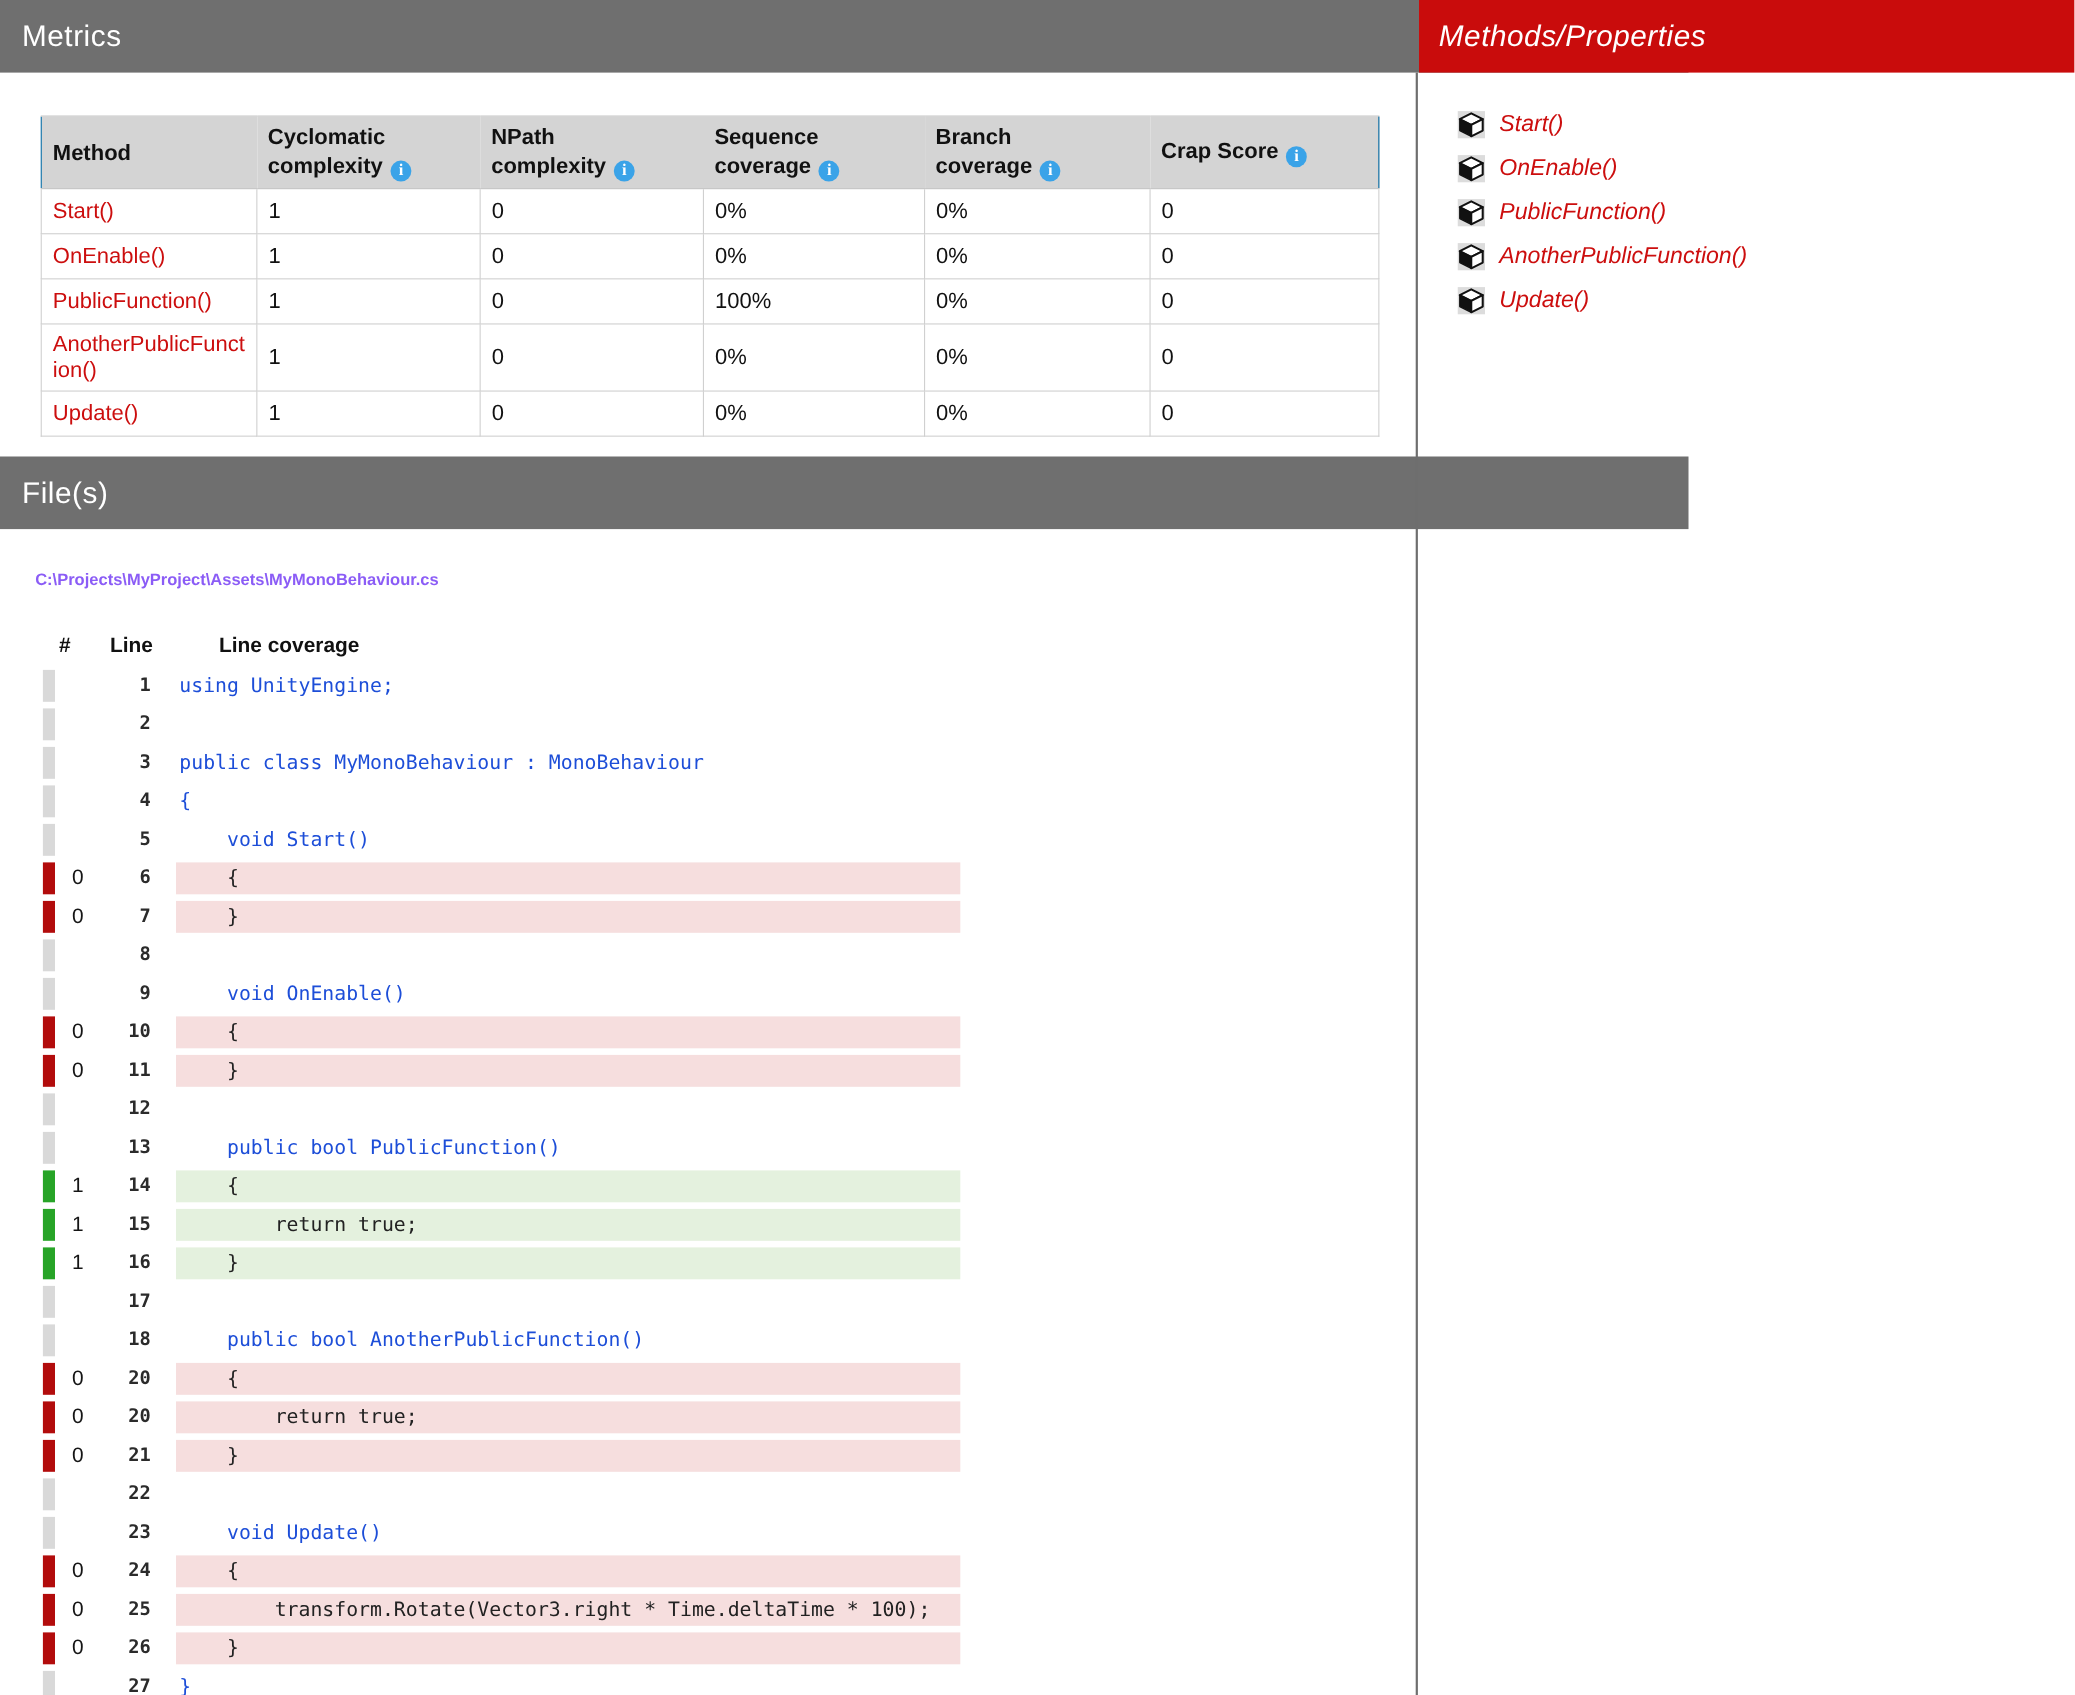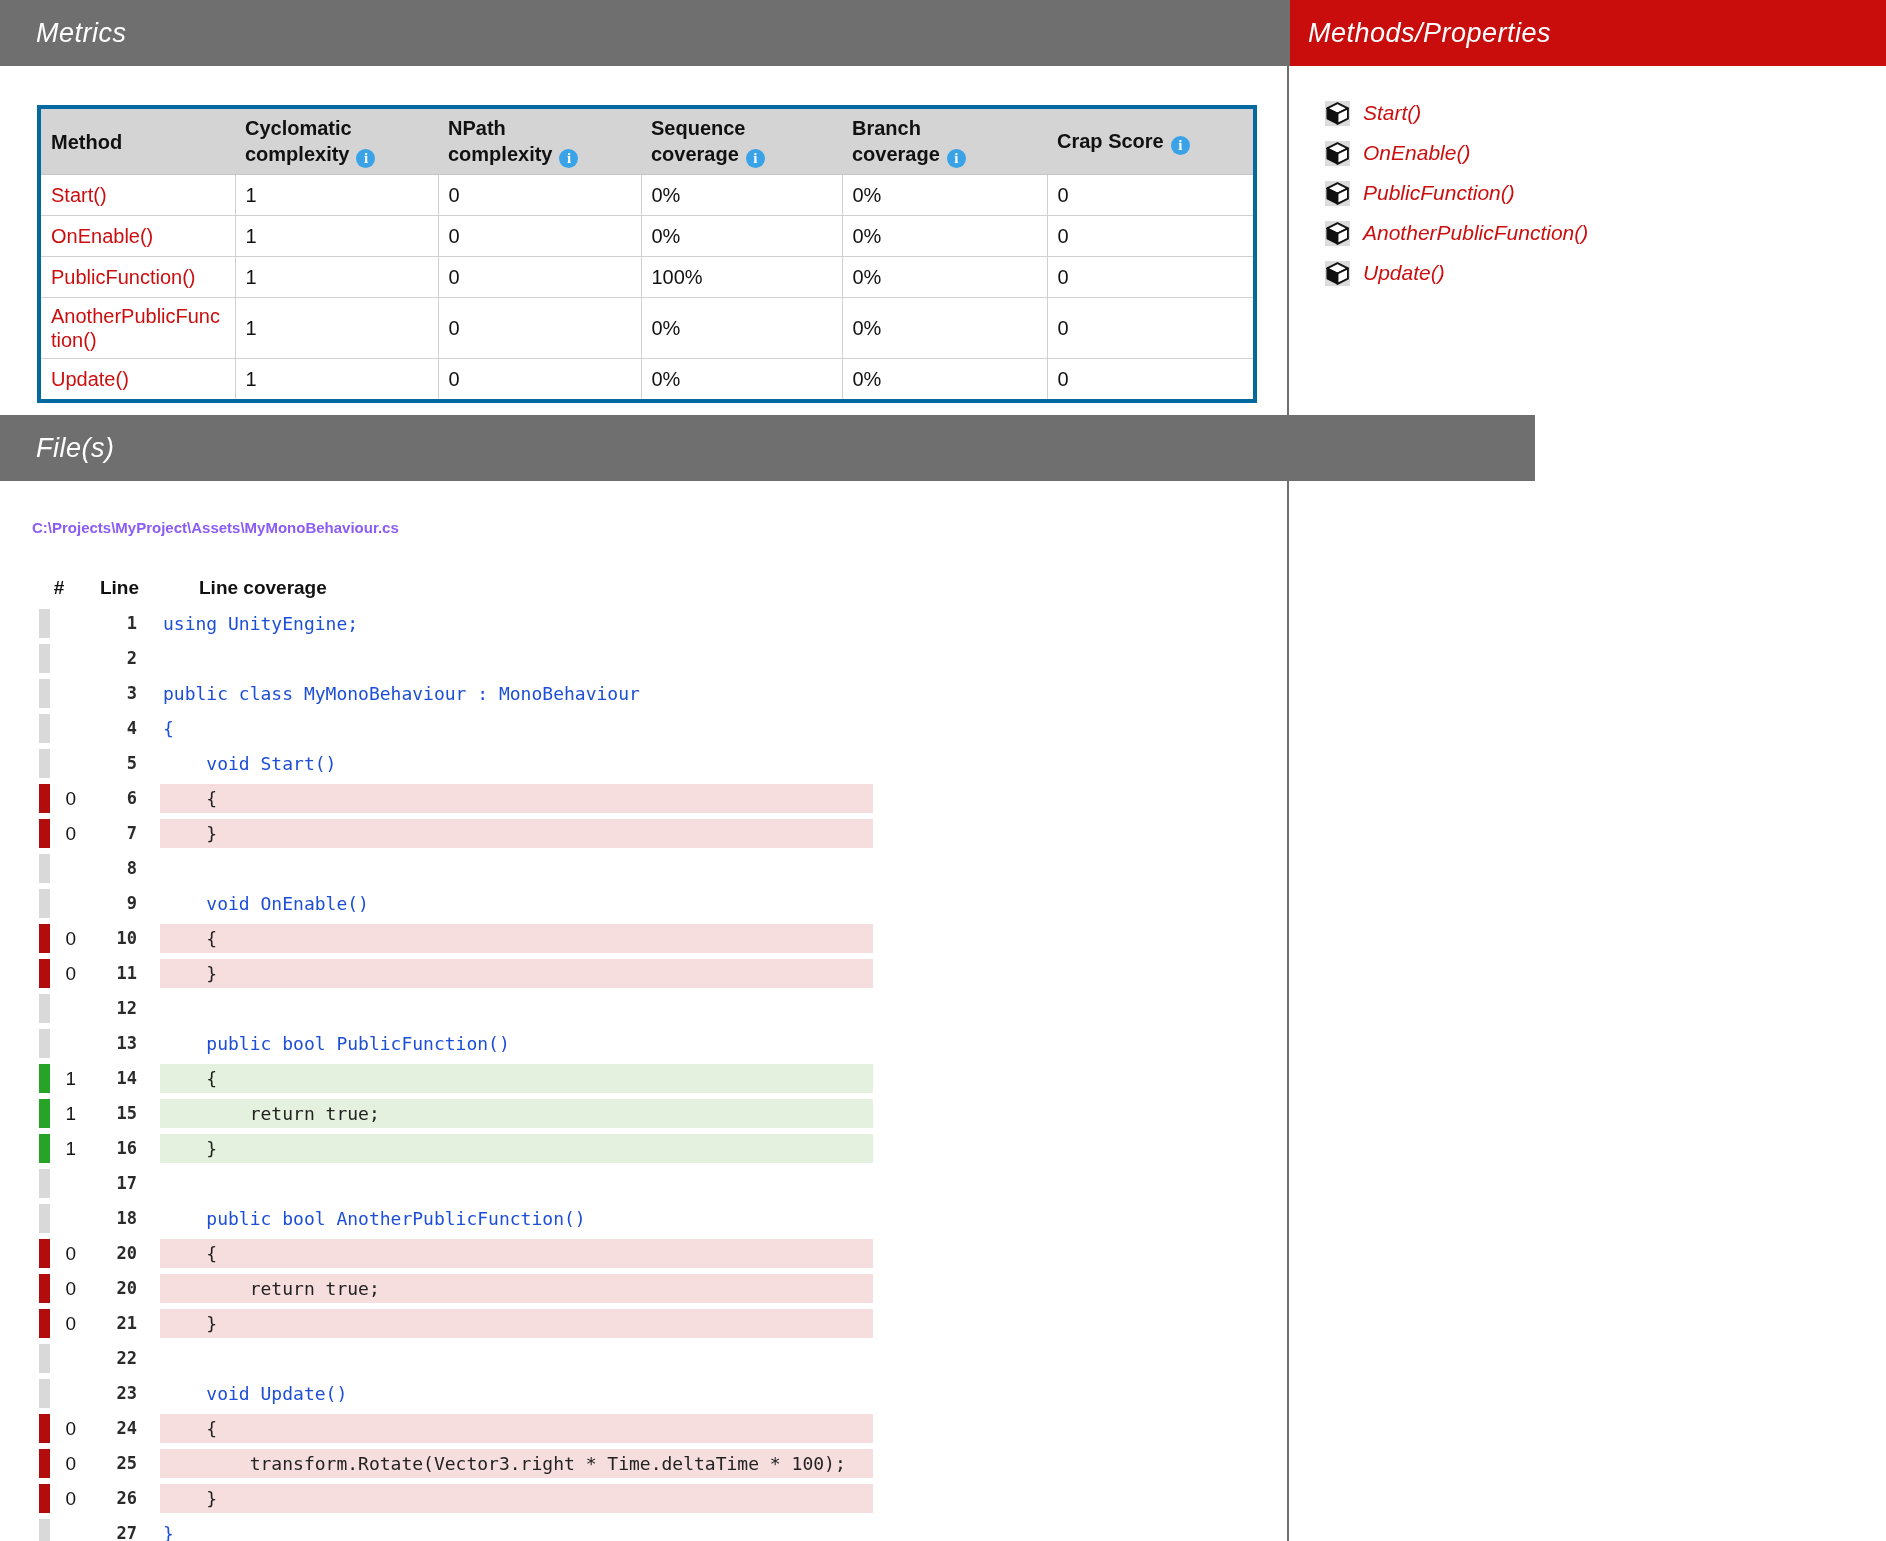--- a/index.html
+++ b/index.html
@@ -6,32 +6,31 @@
   body{
     width:1886px;height:1541px;overflow:hidden;background:#fff;
     font-family:"Liberation Sans",sans-serif;position:relative;
   }
   .page{position:absolute;left:0;top:0;width:1886px;height:1541px;}
 
   
   .section-bar{
     position:absolute;left:0;width:1535px;height:66px;
     background:var(--header-gray,#6f6f6f);color:#fff;
-    font-size:27px;line-height:66px;padding-left:36px;box-sizing:border-box;
+    font-size:27px;line-height:66px;padding-left:20px;box-sizing:border-box;
     letter-spacing:0.5px;
-    font-style:italic;
   }
   .metrics-bar{top:0;}
   .files-bar{top:415px;}
 
   
   table.metrics{
     position:absolute;left:37px;top:105px;width:1216px;
     border-collapse:collapse;table-layout:fixed;
-    border:4px solid #0369a1;
+    border:1px solid #0369a1;
   }
   table.metrics th{
     background:#d4d4d4;color:#111;font-size:20px;font-weight:bold;
     text-align:left;padding:6px 10px;line-height:26px;height:48px;
     border-top:1px solid #c6c6c6;border-bottom:1px solid #c6c6c6;
     vertical-align:middle;
   }
   table.metrics td{
     border:1px solid #d0d0d0;padding:6px 10px;font-size:20px;color:#111;
     vertical-align:middle;line-height:24px;background:#fff;height:28px;

